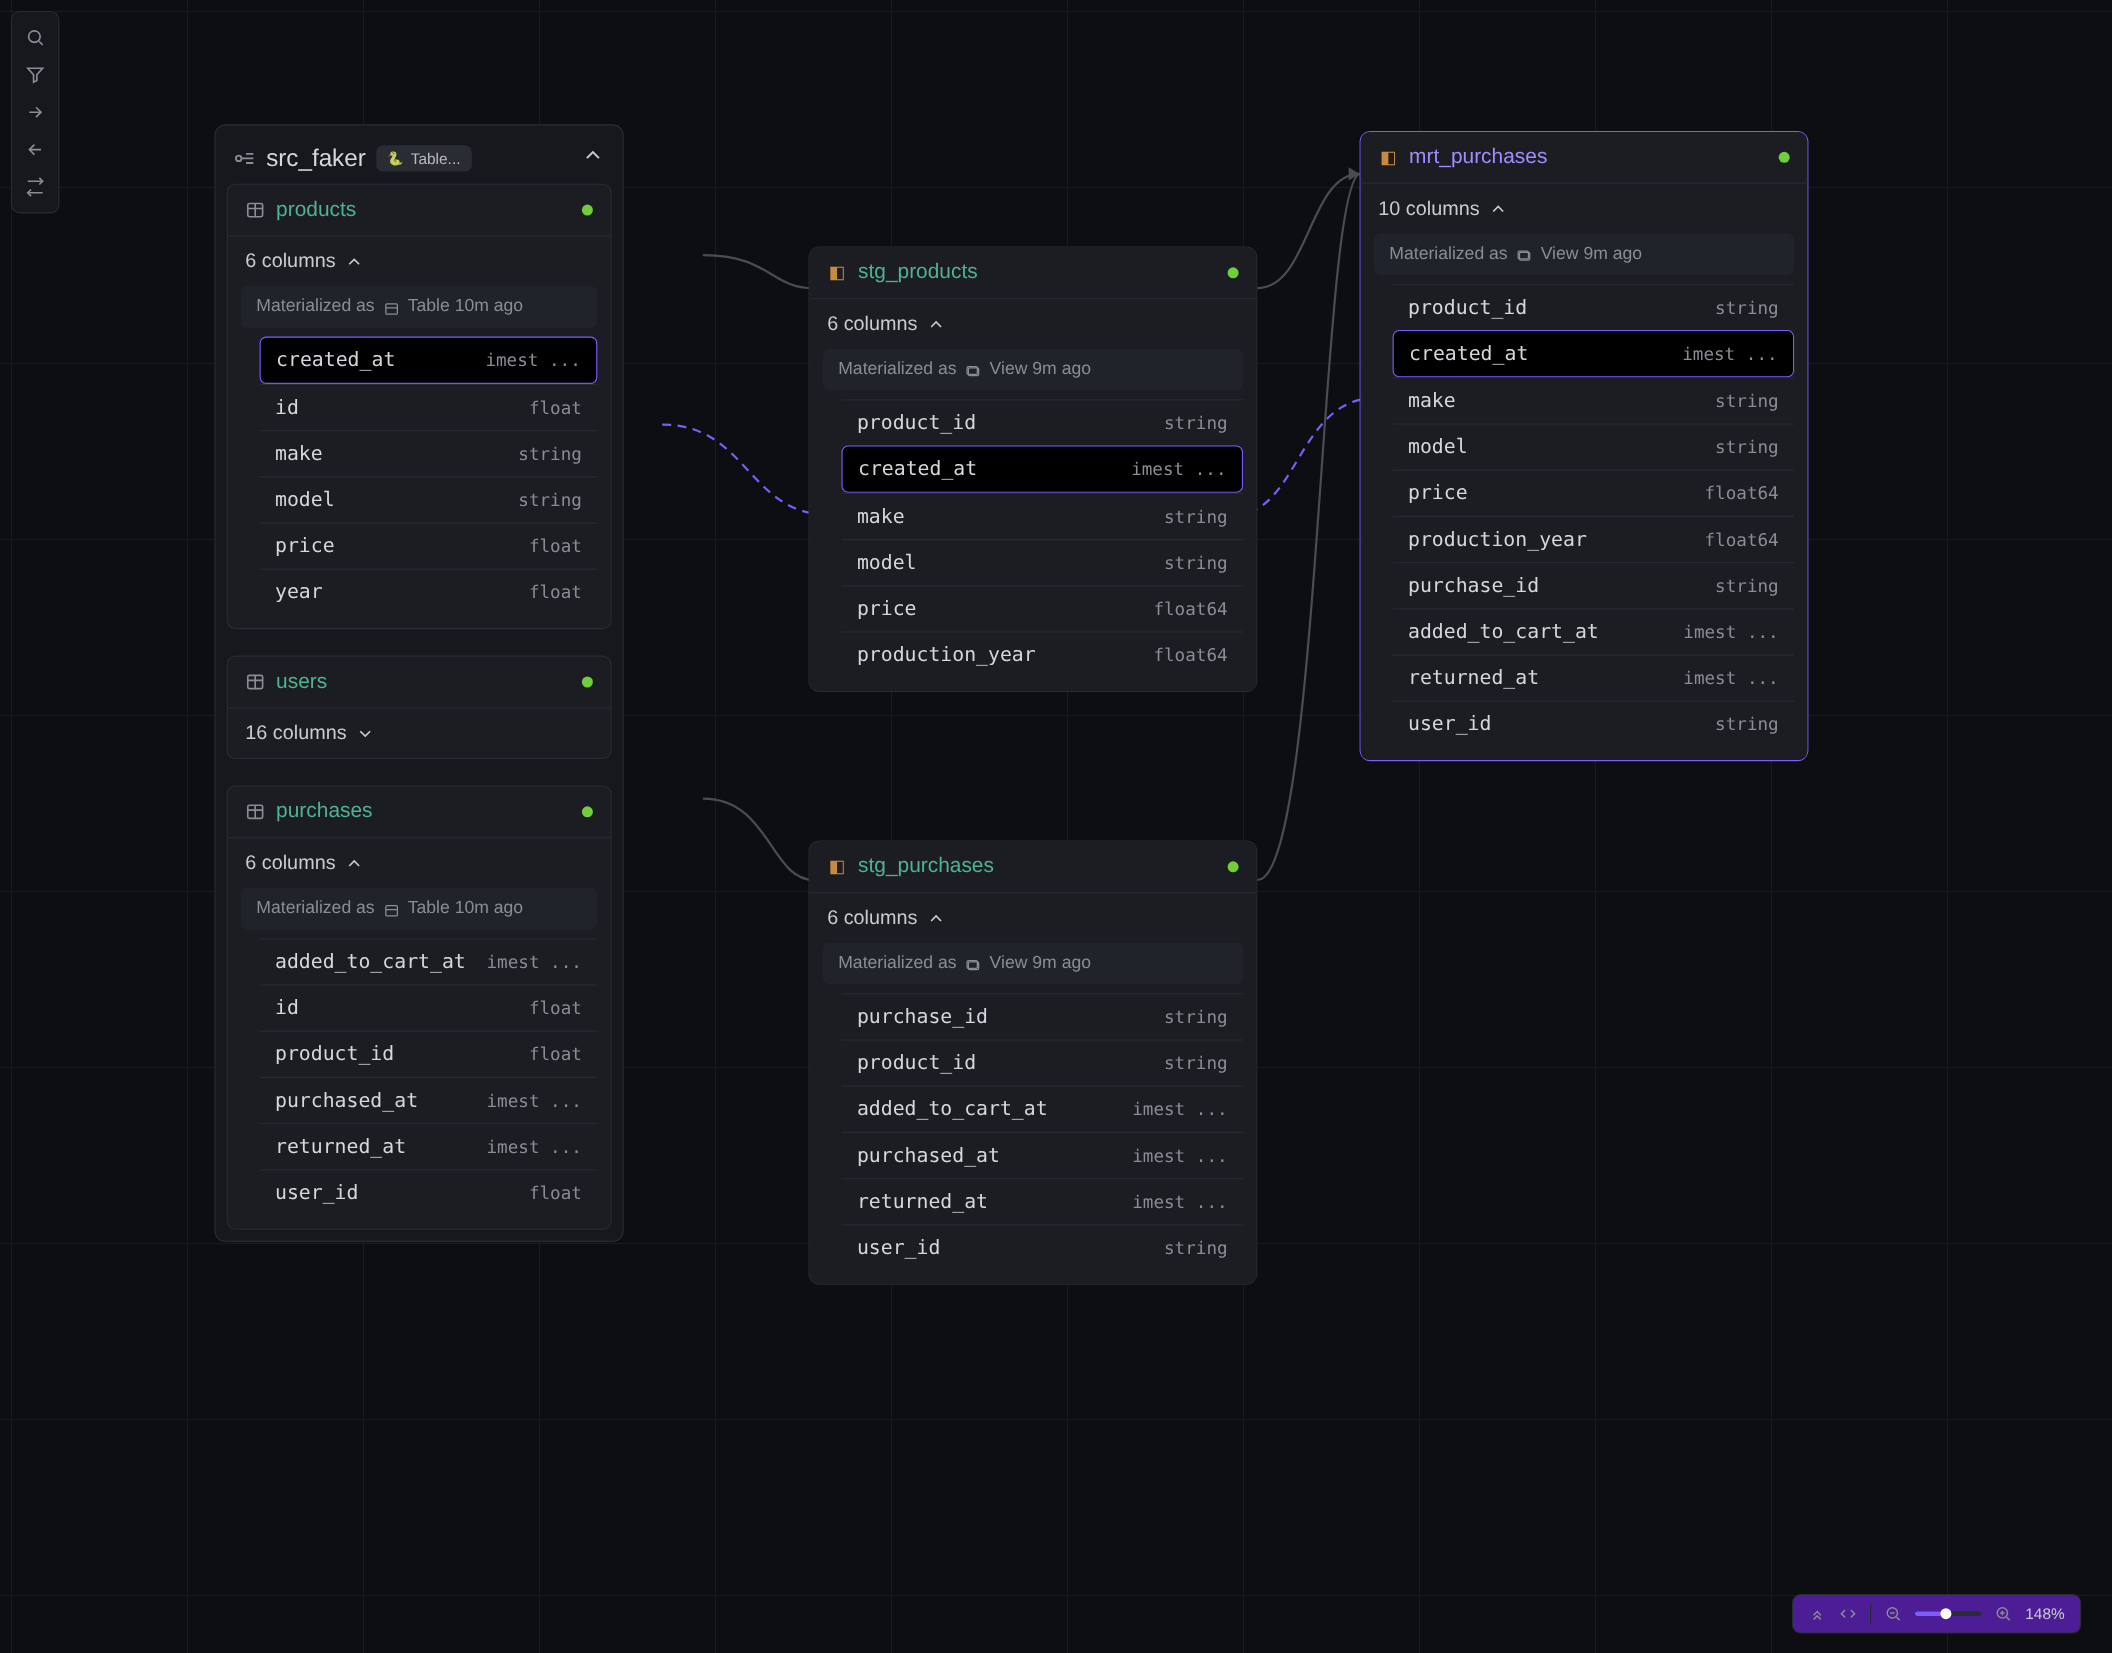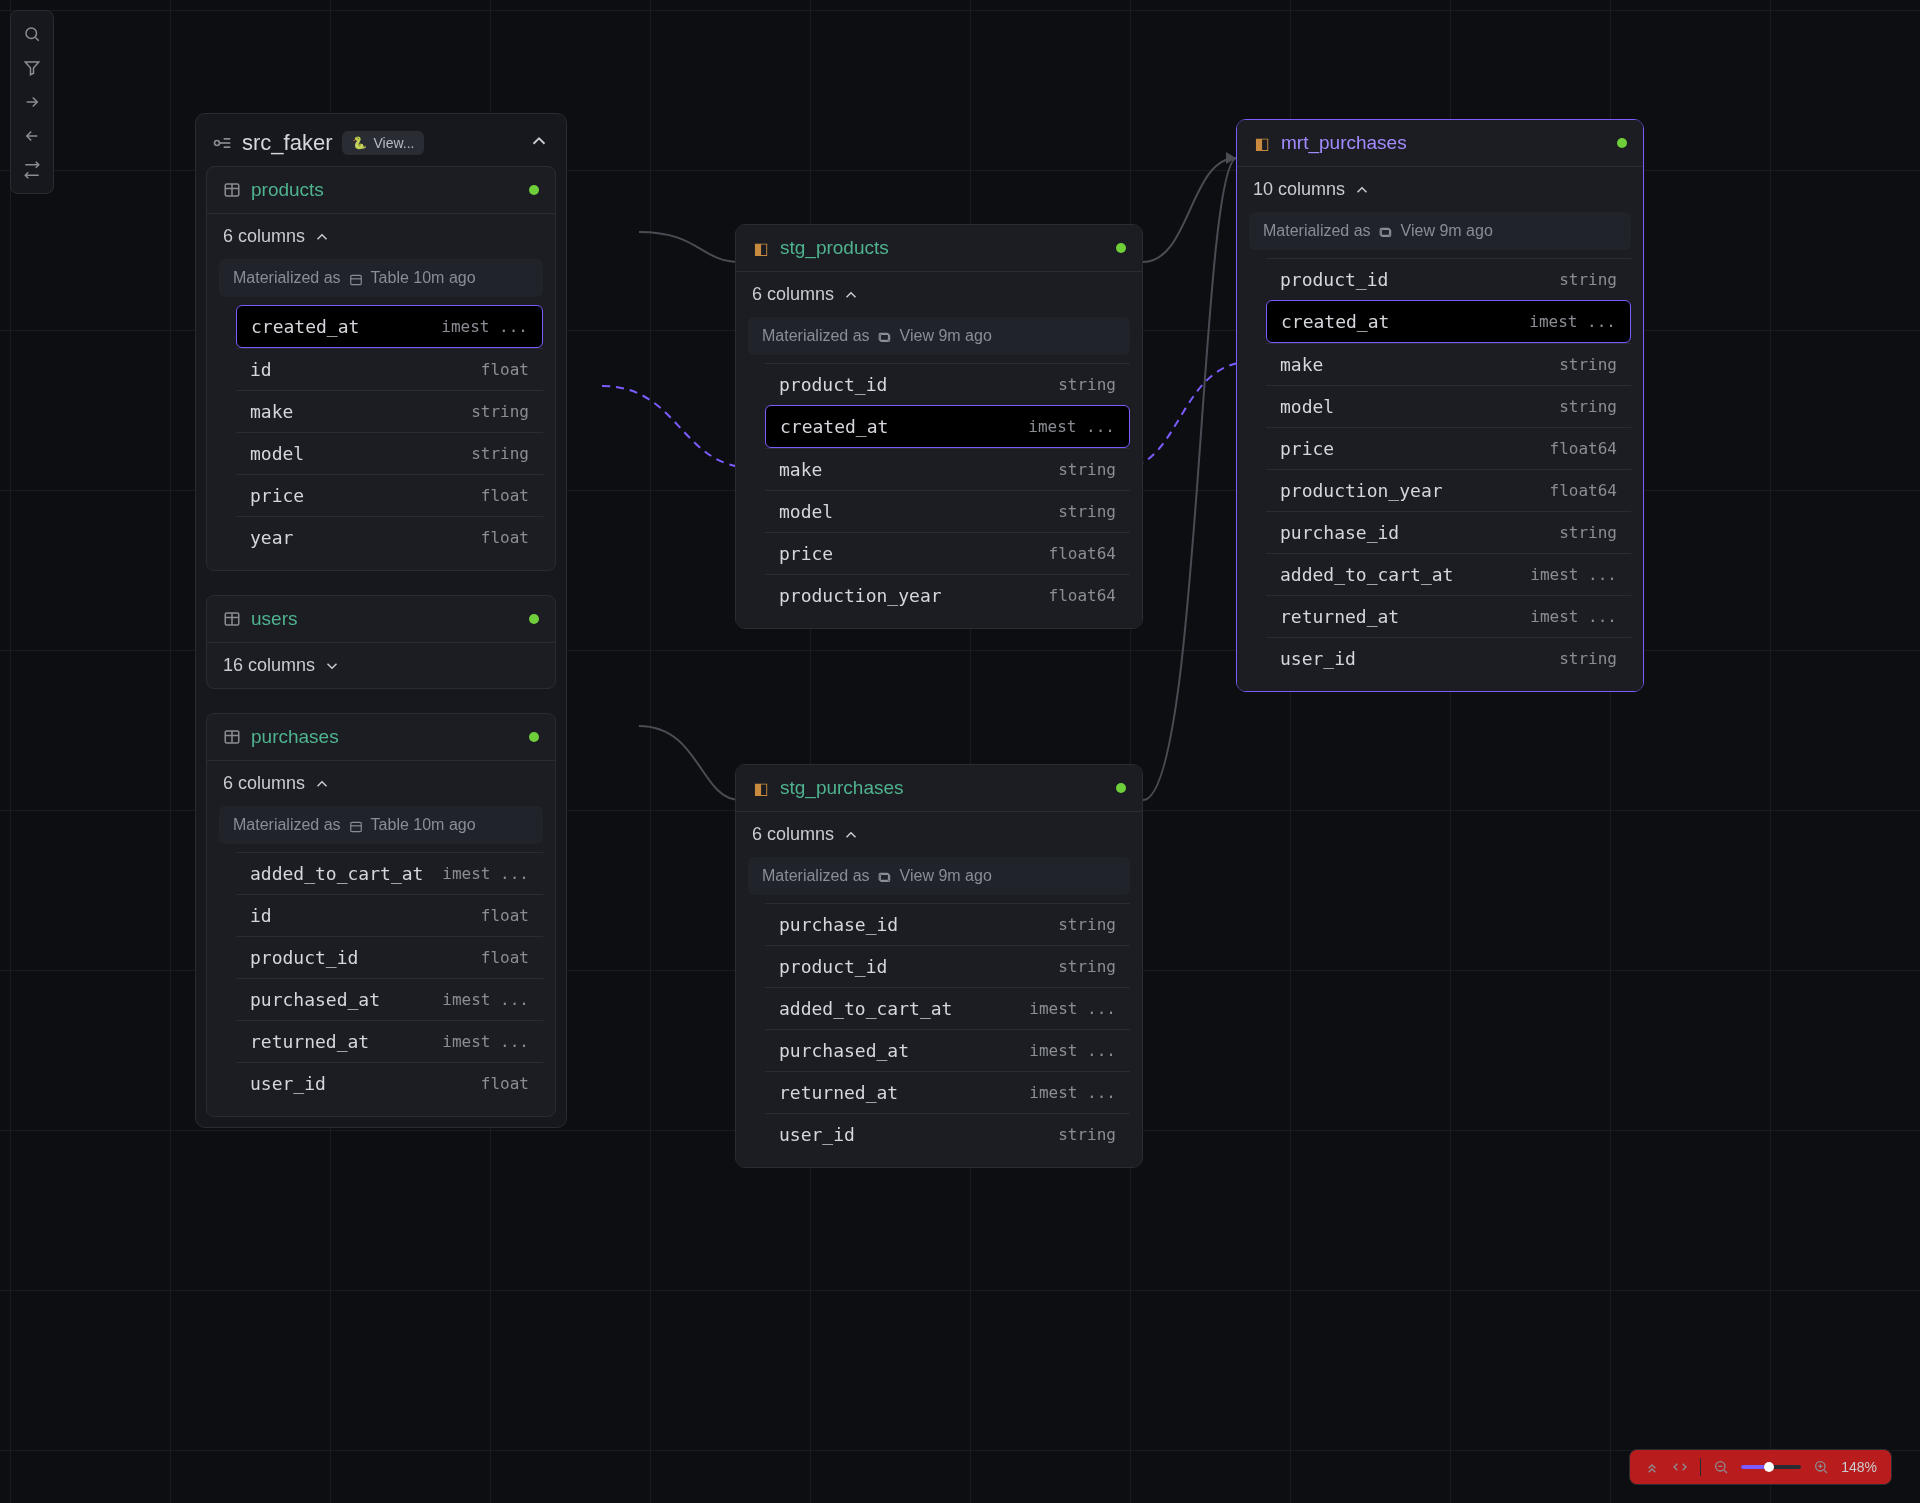--- a/index.html
+++ b/index.html
@@ -127,21 +127,21 @@
   border-radius: 6px;
   background: #000000;
 }
 .col-name { color: #d5d7dc; font-family: ui-monospace, Menlo, monospace; }
 .col-type { color: #8a8d94; font-family: ui-monospace, Menlo, monospace; font-size: 16px; }
 
 .zoom-bar {
   position: absolute;
   bottom: 18px;
   right: 28px;
-  background: #b91c1c;
+  background: #4c1d95;
   border: 1px solid #2a2c33;
   border-radius: 8px;
   display: flex;
   align-items: center;
   gap: 12px;
   padding: 8px 14px;
   font-size: 14px;
   color: #c9ccd1;
 }
 .zoom-bar .zbtn { cursor: pointer; color: #8a8d94; display:flex;}
@@ -213,21 +213,21 @@
         <svg viewBox="0 0 24 24" fill="none" stroke="#8a8d94" stroke-width="2">
           <circle cx="6" cy="12" r="3"></circle>
           <line x1="9" y1="12" x2="22" y2="12"></line>
           <line x1="14" y1="7" x2="22" y2="7"></line>
           <line x1="14" y1="17" x2="22" y2="17"></line>
         </svg>
       </span>
     <span class="node-title">src_faker</span>
     <span class="badge">
         <span class="badge-emoji">🐍</span>
-        <span>View...</span>
+        <span>Table...</span>
       </span>
     <span class="spacer"></span>
     <span class="chevron"><svg width="22" height="22" viewBox="0 0 24 24" fill="none" stroke="currentColor" stroke-width="2">
           <polyline points="6 15 12 9 18 15"></polyline>
         </svg></span>
   </div>
 
   <div class="subnode">
     <div class="sub-header">
       <span class="sub-icon">

